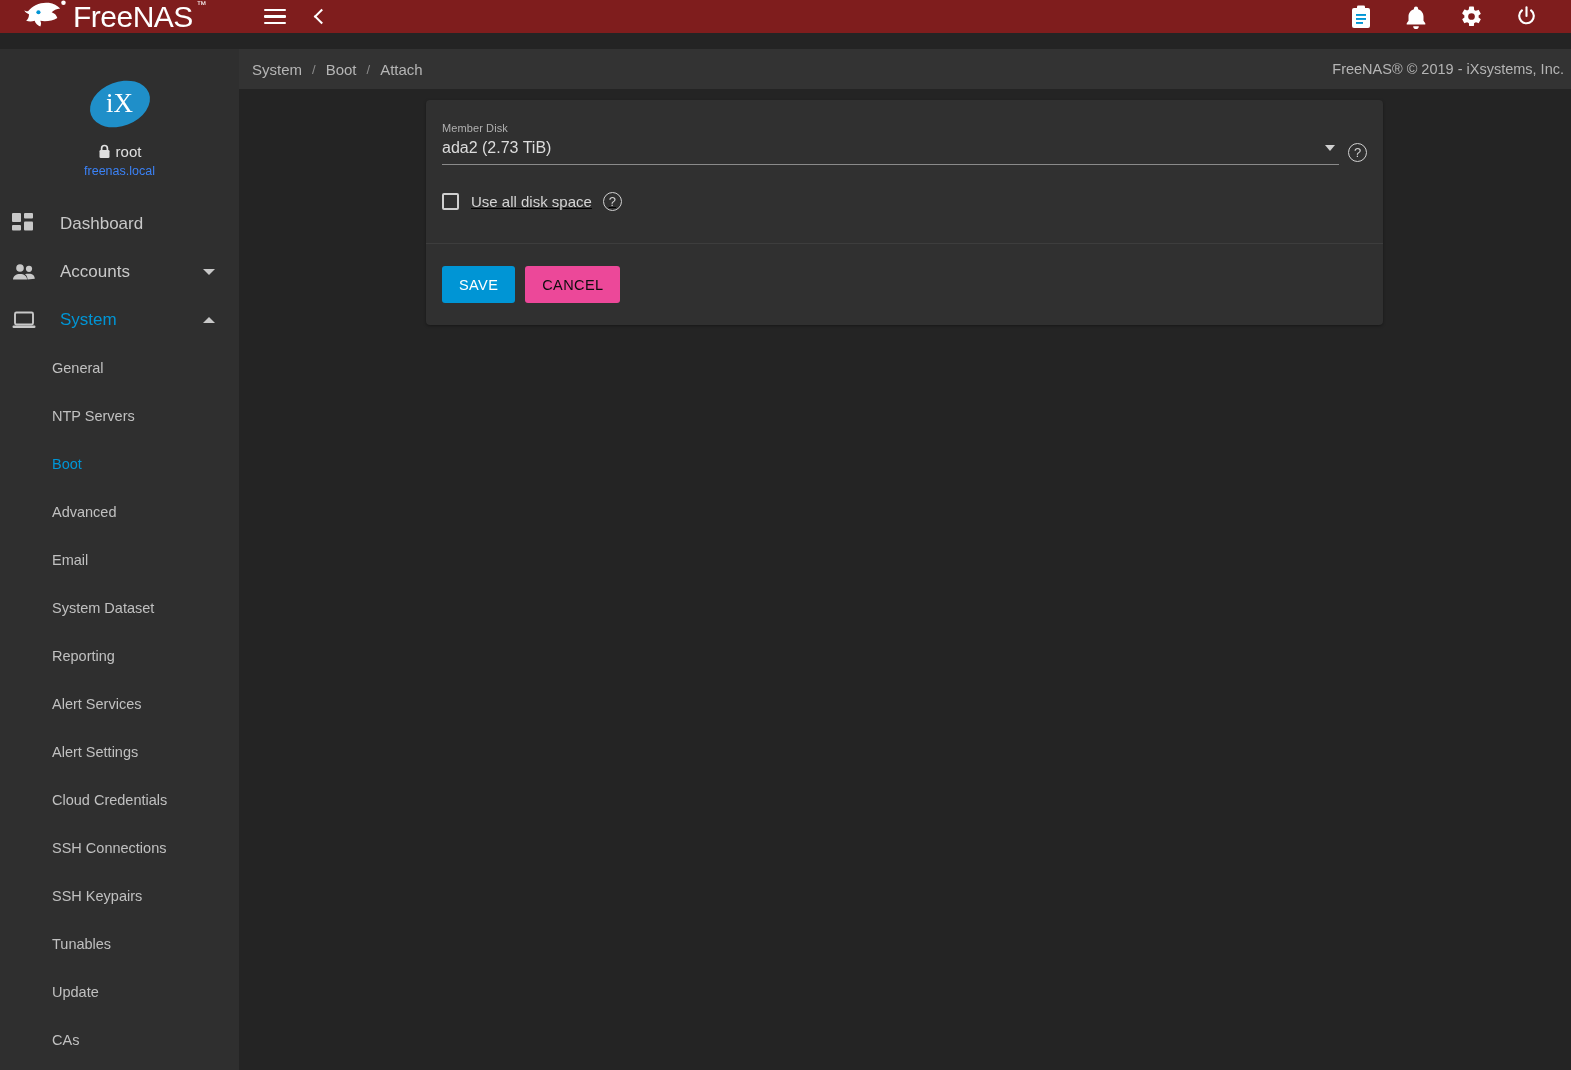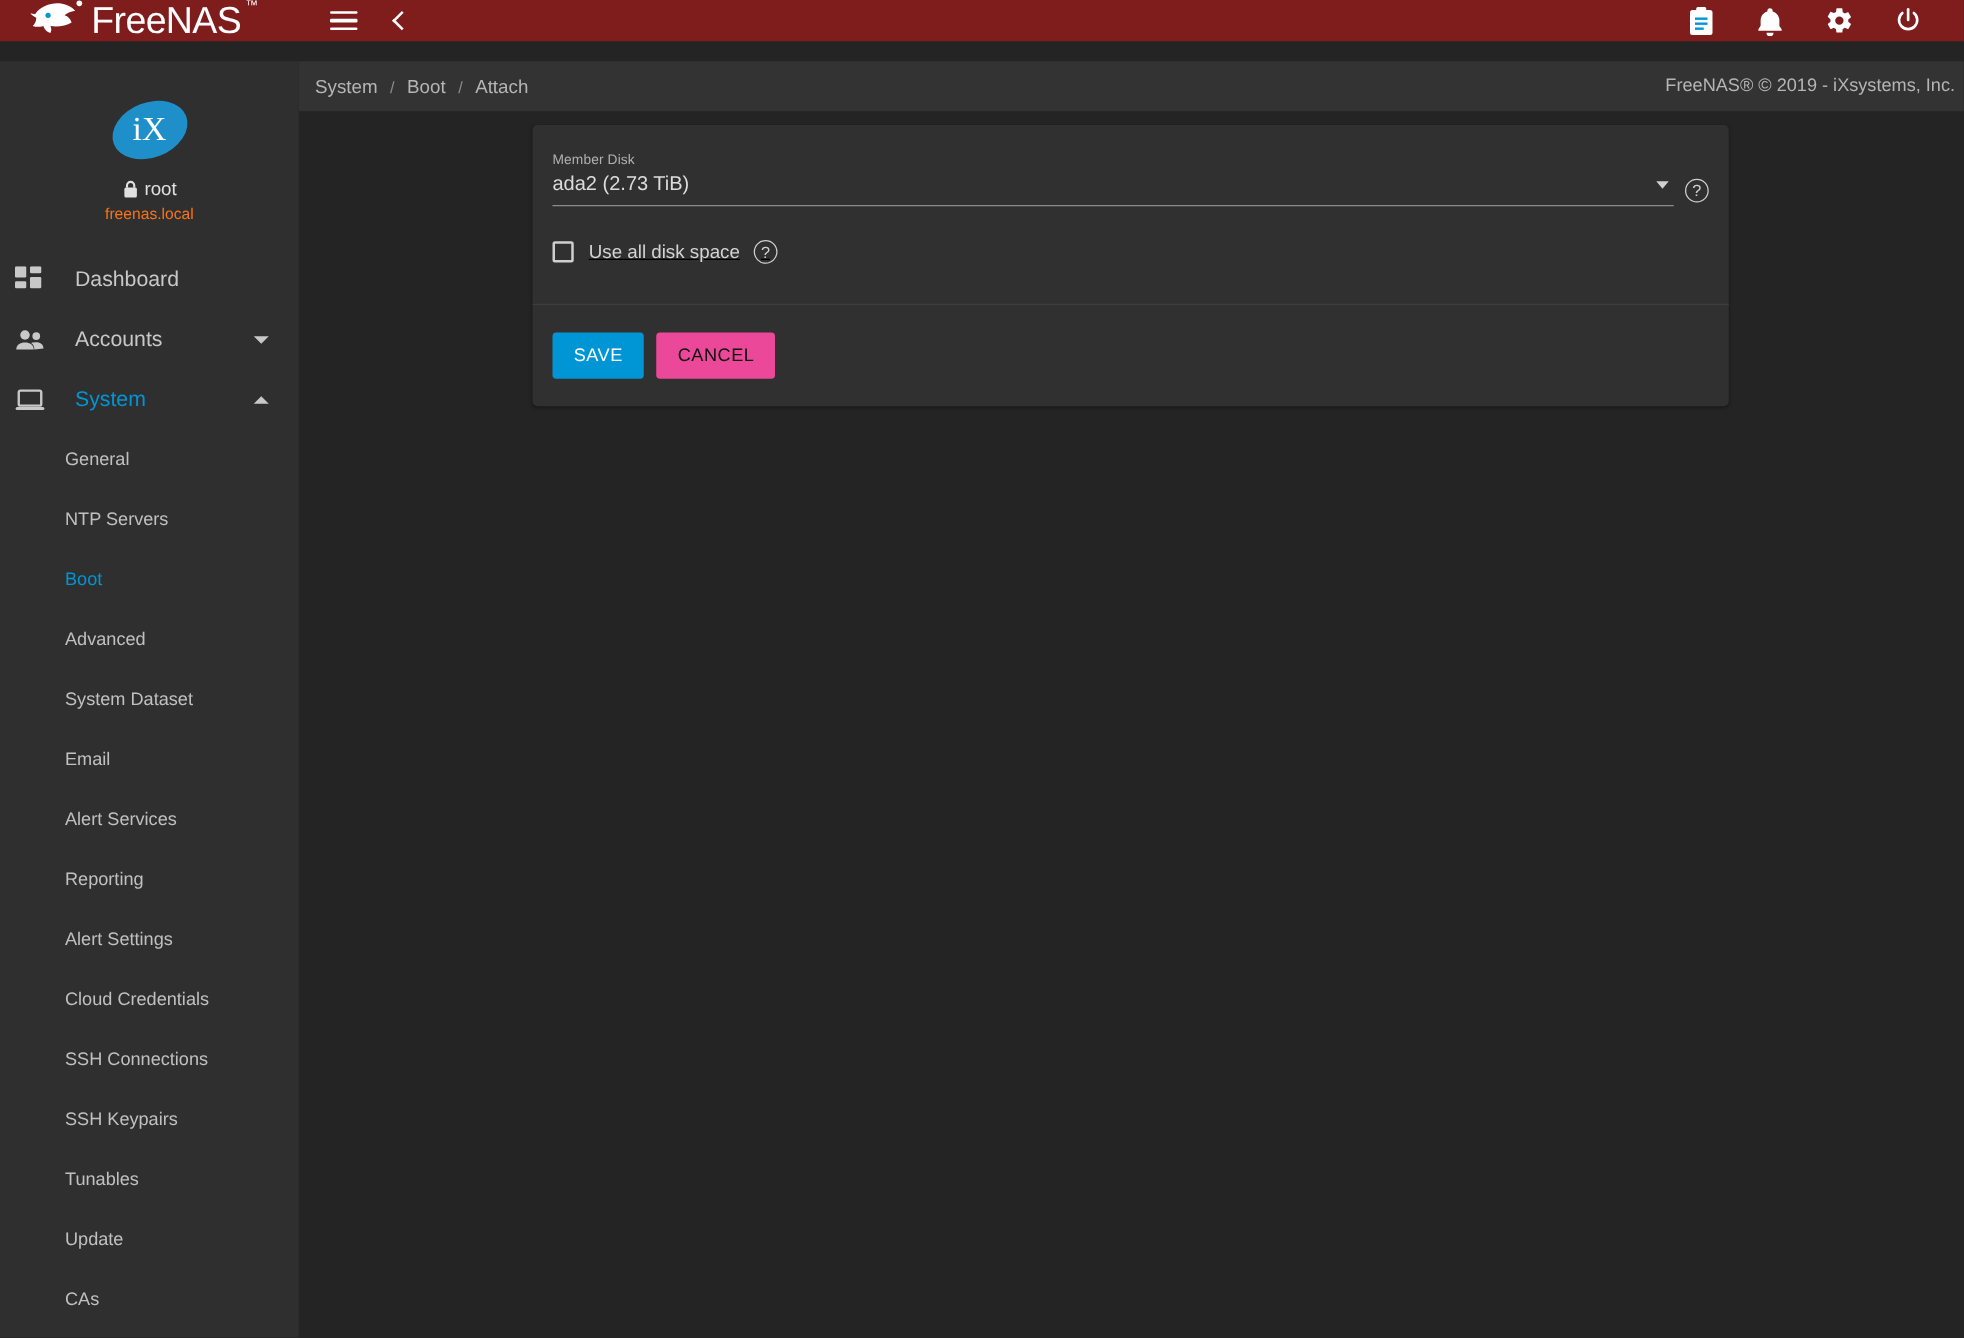--- a/index.html
+++ b/index.html
@@ -118,21 +118,21 @@
     line-height: 1;
     padding-bottom: 2px;
   }
   .user-row {
     display: flex; align-items: center; justify-content: center;
     gap: 5px;
     color: #e0e0e0;
     font-size: 15px;
     margin-bottom: 4px;
   }
-  .user-host { color: #f97316; font-size: 12.5px; }
+  .user-host { color: #3b82f6; font-size: 12.5px; }
 
   .nav-item {
     display: flex;
     align-items: center;
     height: 48px;
     padding-left: 12px;
     color: #c8c8c8;
     font-size: 17px;
     cursor: pointer;
     user-select: none;
@@ -433,24 +433,24 @@
     <span class="nav-arrow">
         <span class="tri-up"></span>
       </span>
   </div>
 
   <div>
     <div class="sub-item">General</div>
     <div class="sub-item">NTP Servers</div>
     <div class="sub-item active">Boot</div>
     <div class="sub-item">Advanced</div>
+    <div class="sub-item">Email</div>
     <div class="sub-item">System Dataset</div>
-    <div class="sub-item">Email</div>
+    <div class="sub-item">Reporting</div>
     <div class="sub-item">Alert Services</div>
-    <div class="sub-item">Reporting</div>
     <div class="sub-item">Alert Settings</div>
     <div class="sub-item">Cloud Credentials</div>
     <div class="sub-item">SSH Connections</div>
     <div class="sub-item">SSH Keypairs</div>
     <div class="sub-item">Tunables</div>
     <div class="sub-item">Update</div>
     <div class="sub-item">CAs</div>
   </div>
 </div>
 

